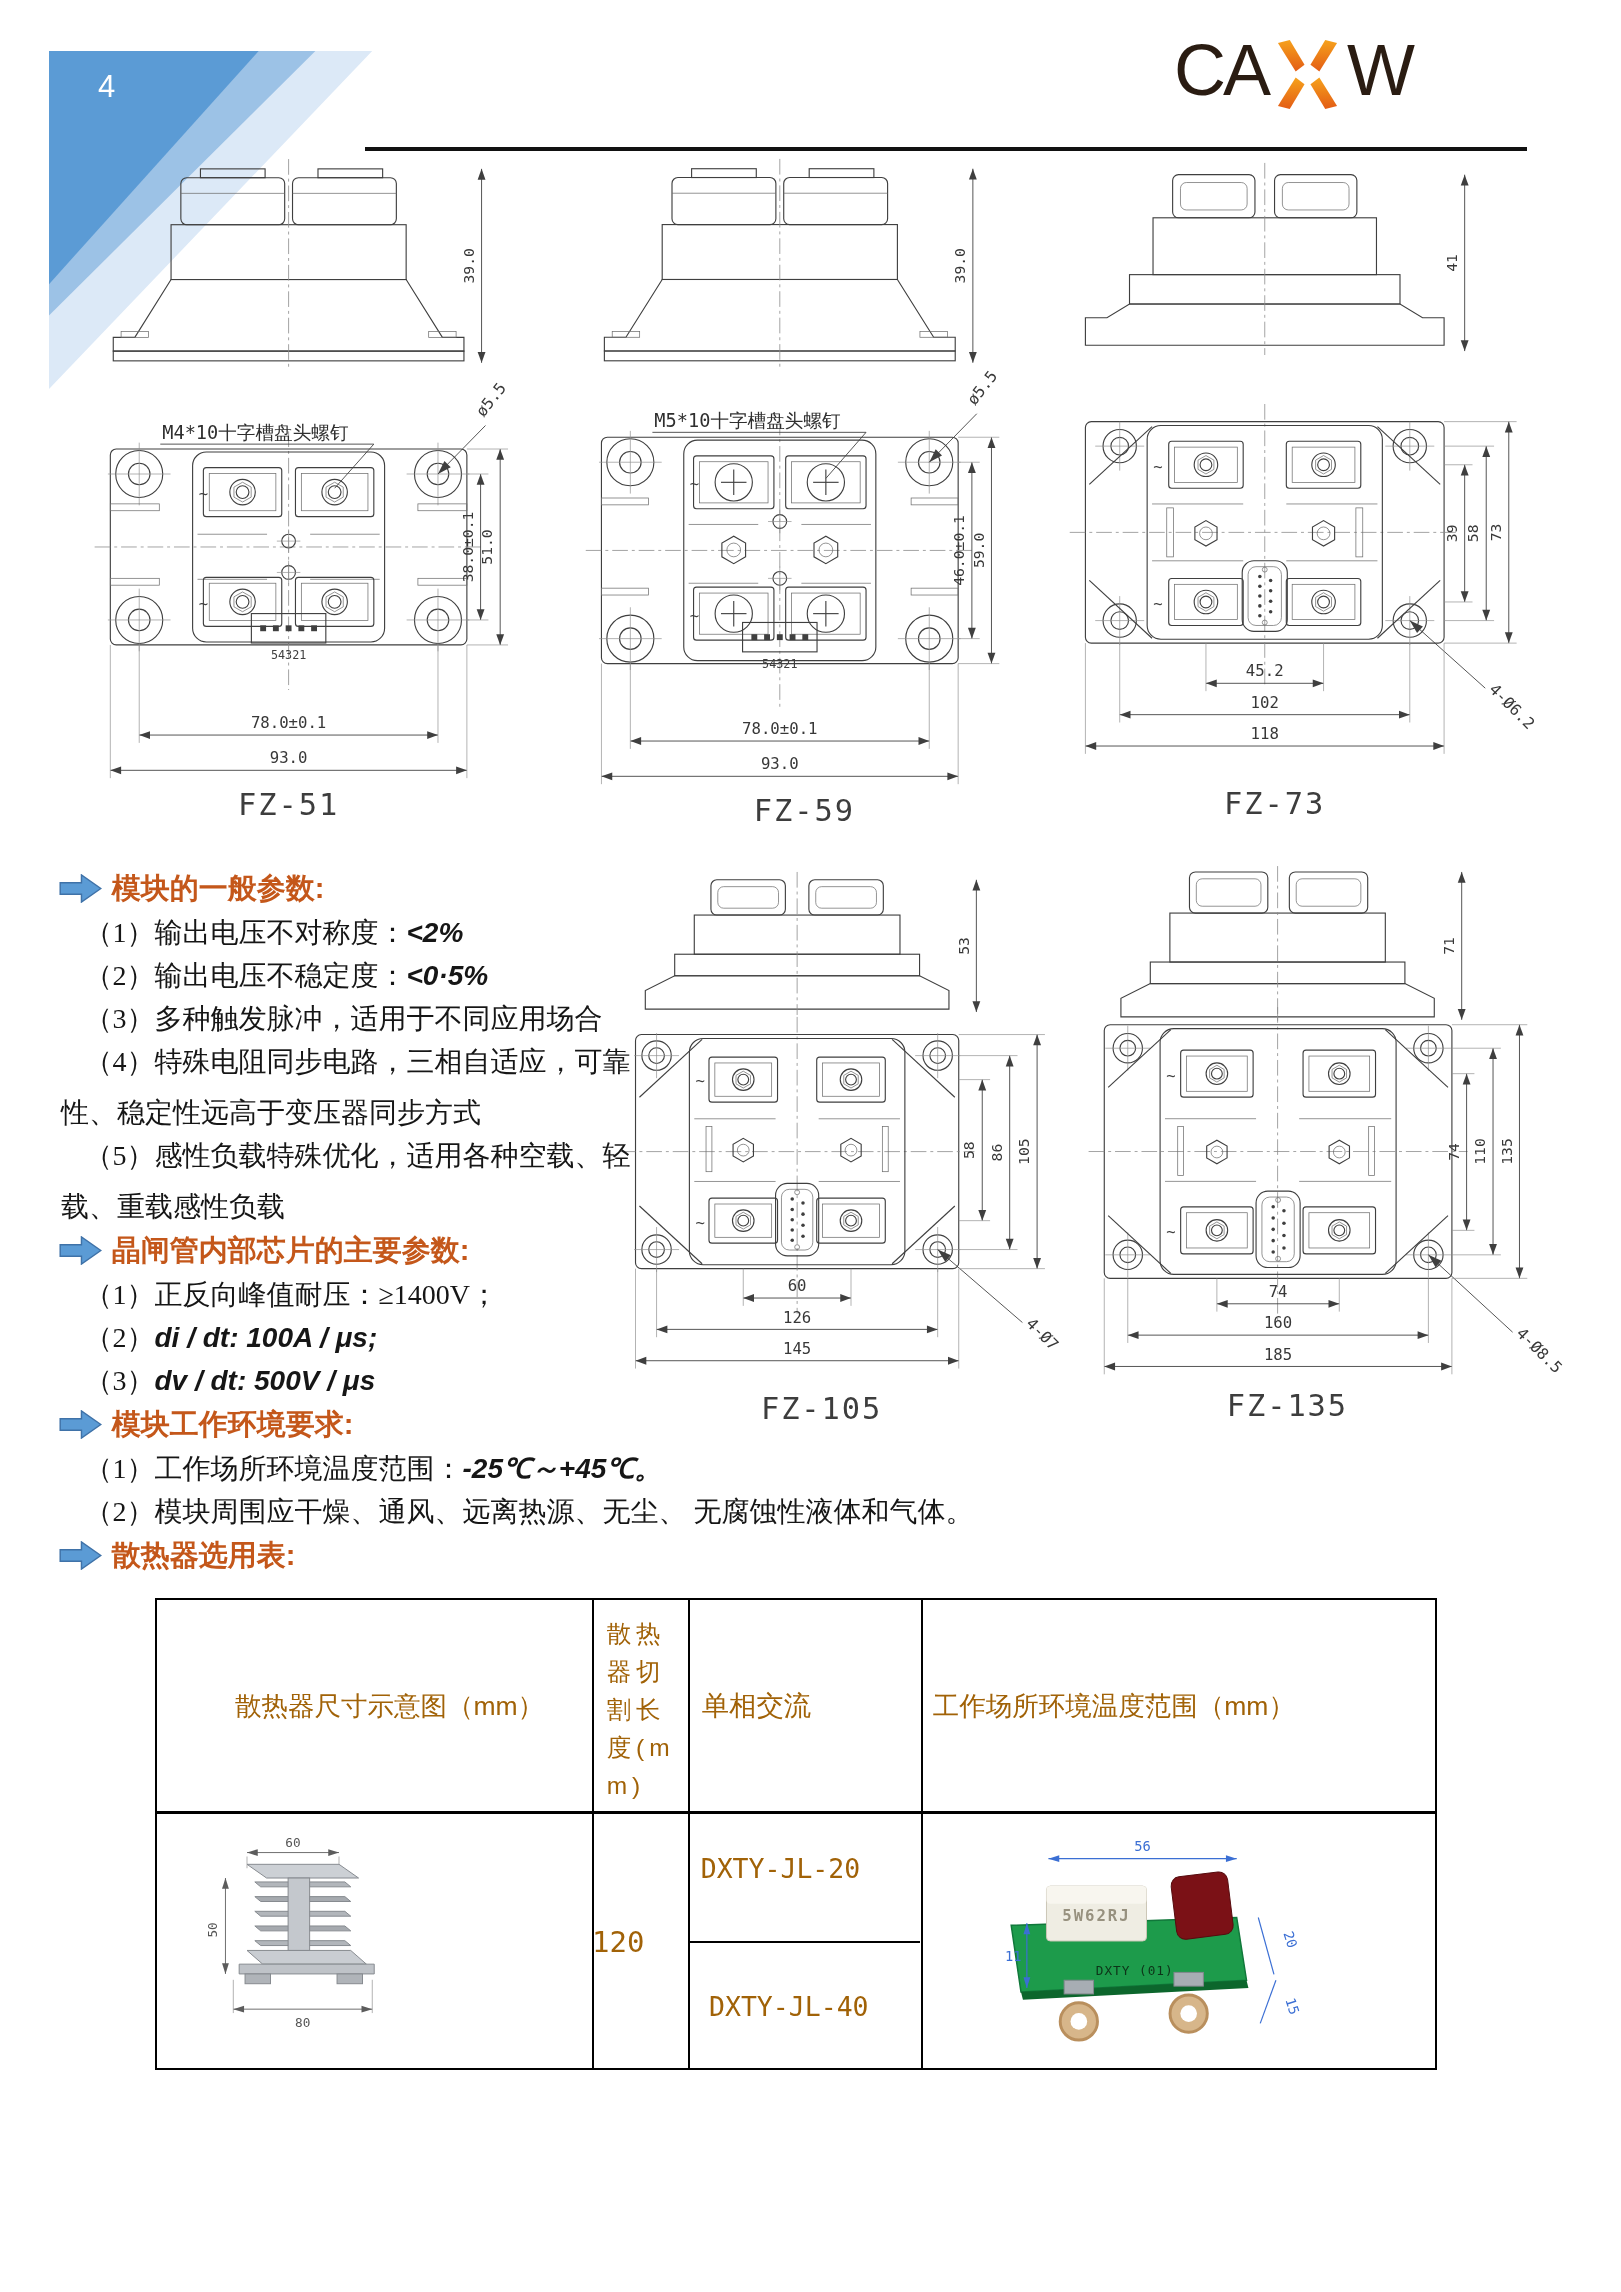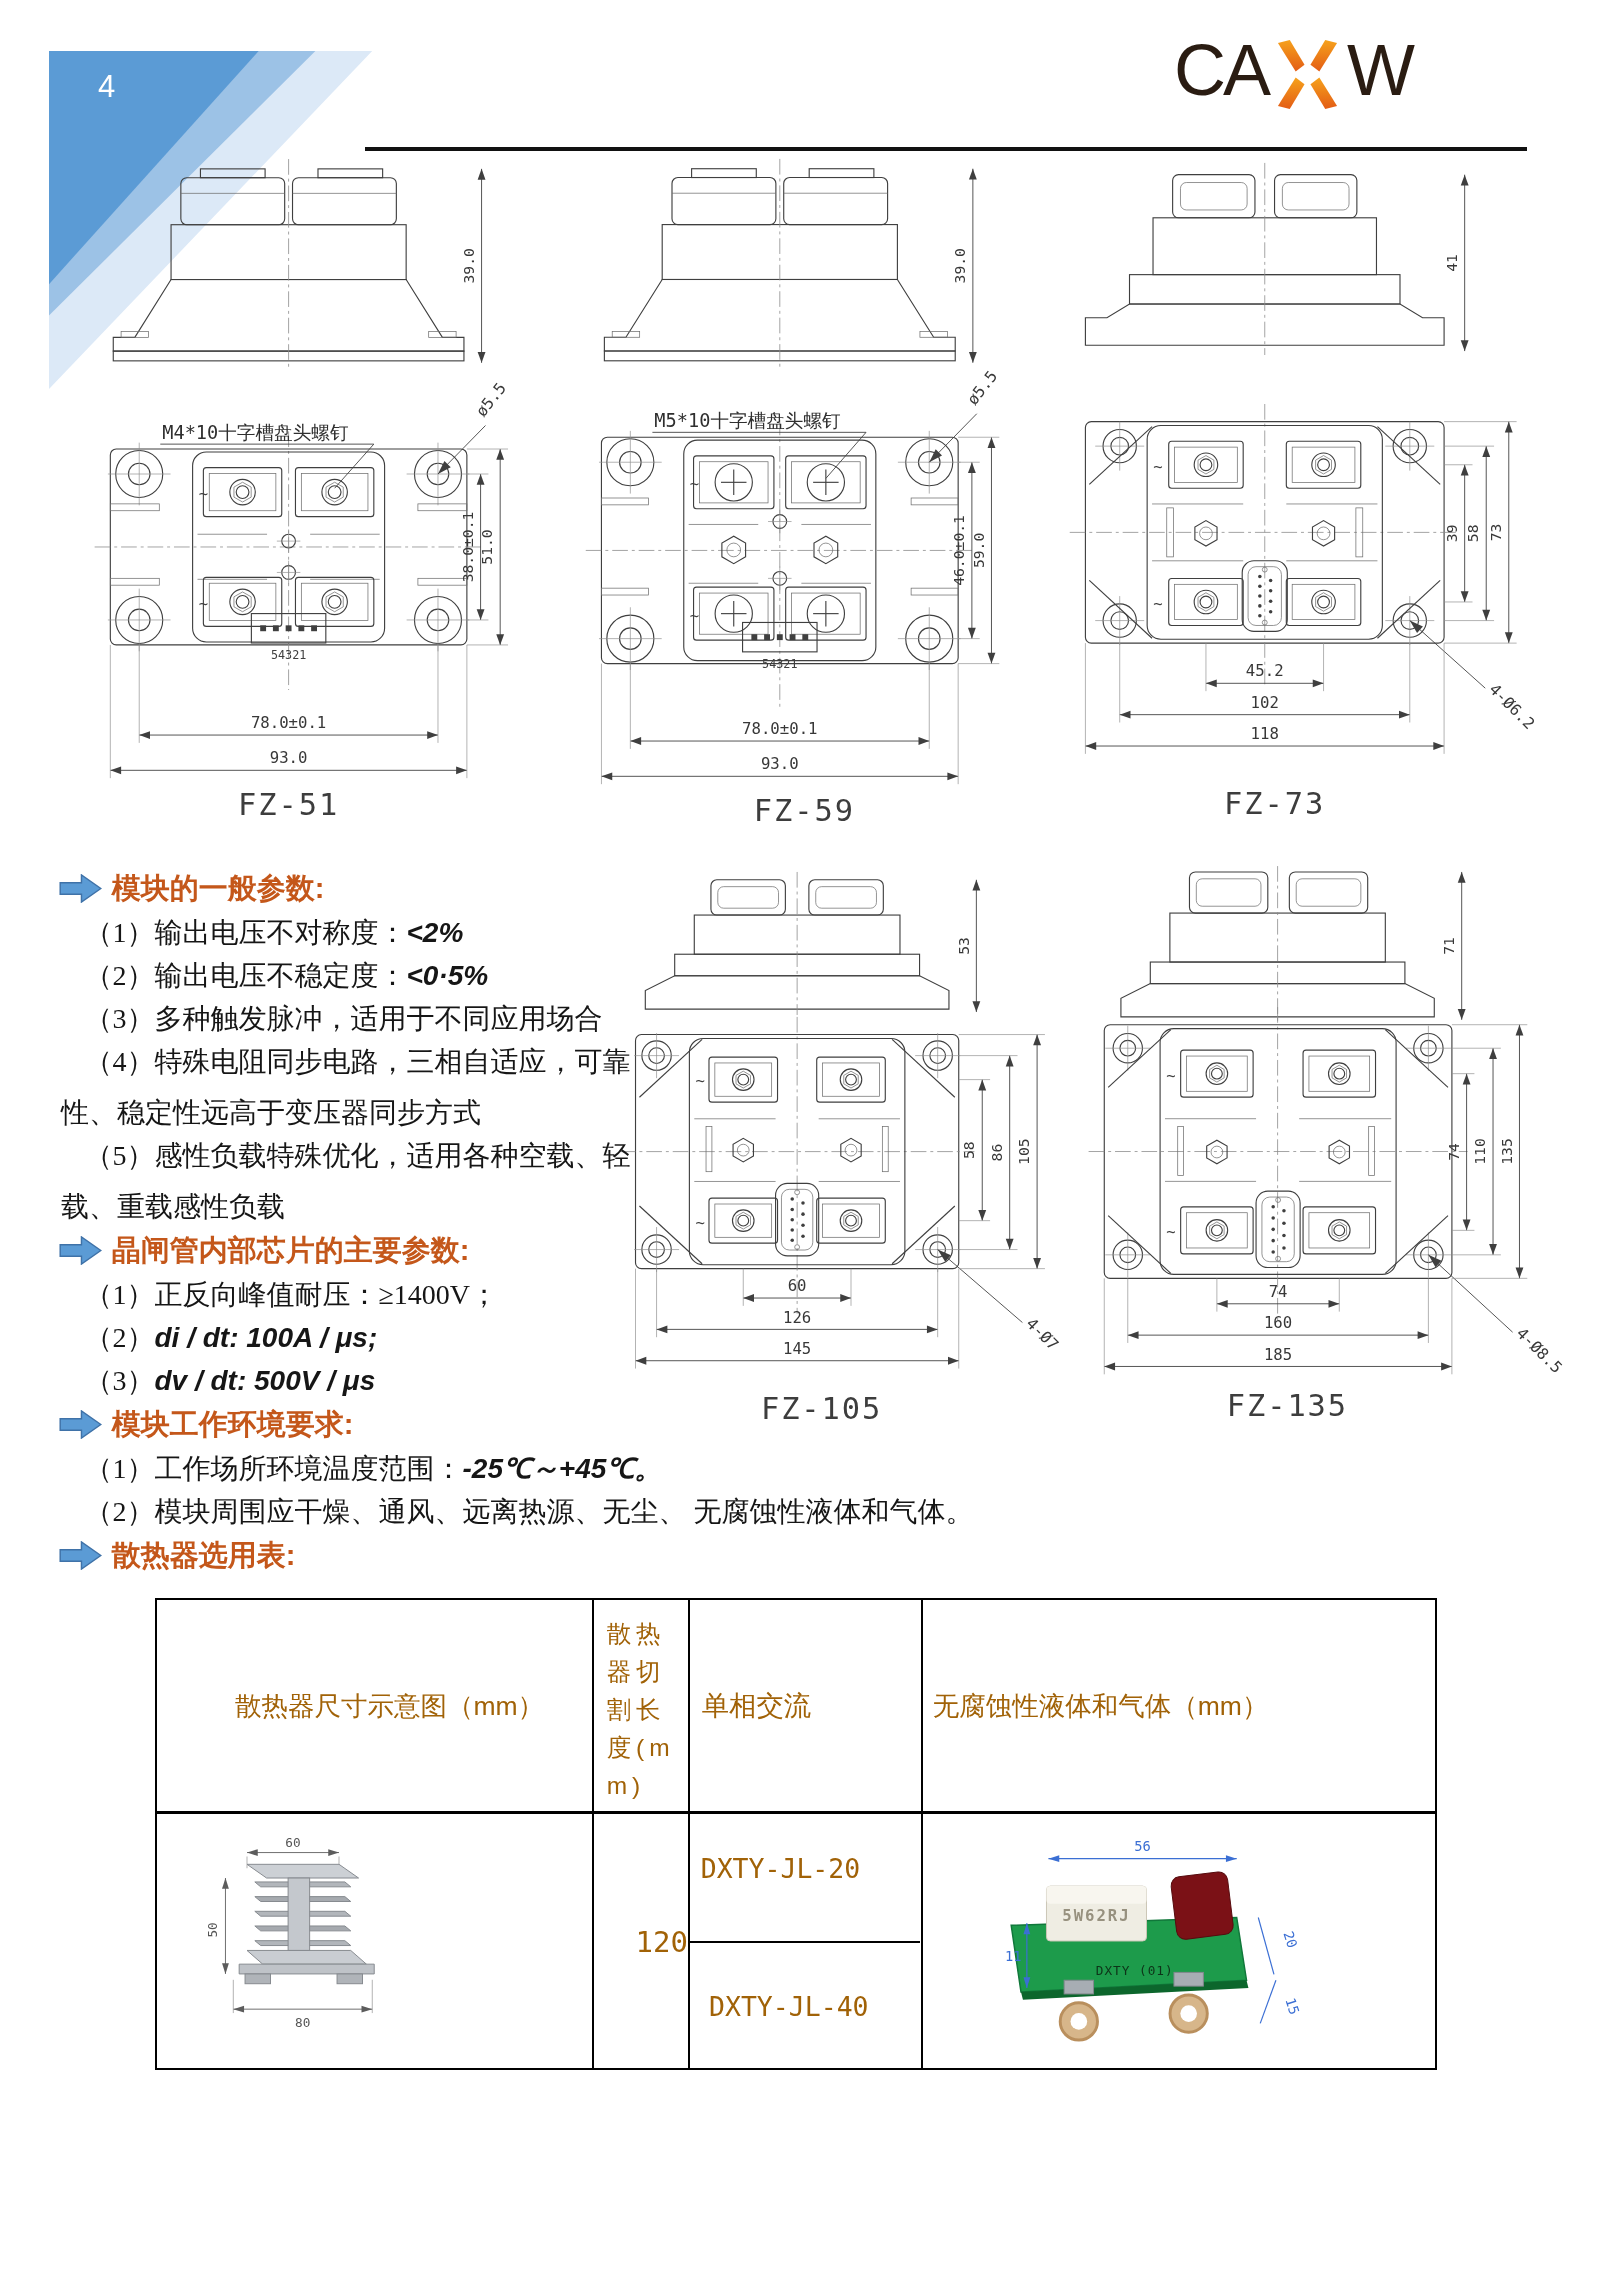--- a/index.html
+++ b/index.html
@@ -43,21 +43,21 @@
             border:2.5px solid #000;box-sizing:border-box;}
   #hs-table .vline{position:absolute;top:0;bottom:0;width:2.2px;background:#000;}
   #hs-table .hline{position:absolute;left:0;right:0;top:211px;height:2.7px;background:#000;}
   #hs-table .subline{position:absolute;left:531px;width:232px;top:341px;height:2.4px;background:#000;}
   .cell{position:absolute;display:flex;align-items:center;box-sizing:border-box;color:#a16207;}
   .th1{left:0;top:0;width:435px;height:211px;justify-content:center;font-size:26.5px;margin-left:15px;}
   .th2{left:435px;top:0;width:96px;height:211px;font-size:24.5px;line-height:38px;
        padding:9.8px 7.8px 0 14.7px;word-break:break-all;letter-spacing:4.9px;align-items:center;}
   .th3{left:531px;top:0;width:232px;height:211px;padding-left:13.7px;font-size:27.4px;border-radius:29px;}
   .th4{left:764px;top:0;width:518px;height:211px;padding-left:11.8px;font-size:26.5px;}
-  .tdlen{left:435px;top:211px;width:96px;height:262px;justify-content:flex-end;
+  .tdlen{left:435px;top:211px;width:96px;height:262px;justify-content:flex-start;
          font:29px "DejaVu Sans Mono",monospace;}
   .tdm1{left:531px;top:203px;width:232px;height:130px;padding-left:12.7px;
         font:26.5px "DejaVu Sans Mono",monospace;}
   .tdm2{left:531px;top:341px;width:232px;height:131px;padding-left:21px;
         font:26.5px "DejaVu Sans Mono",monospace;}
 
   .gdim{stroke:#5c5c5c;stroke-width:0.9px;}
   .gtxt{font:13px "DejaVu Sans Mono",monospace;fill:#555;}
   .garr{fill:#5c5c5c;}
   .bdim{stroke:#3b6fd4;stroke-width:1.2px;}
@@ -753,21 +753,21 @@
   <div class="cell th1">
       <span>散热器尺寸示意图（mm）</span>
     </div>
   <div class="cell th2">
       <span>散热器切割长度(mm)</span>
     </div>
   <div class="cell th3">
       <span>单相交流</span>
     </div>
   <div class="cell th4">
-      <span>无腐蚀性液体和气体（mm）</span>
+      <span>工作场所环境温度范围（mm）</span>
     </div>
 
   <div class="cell tdlen">
       <span>120</span>
     </div>
   <div class="cell tdm1">
       <span>DXTY-JL-20</span>
     </div>
   <div class="cell tdm2">
       <span>DXTY-JL-40</span>

